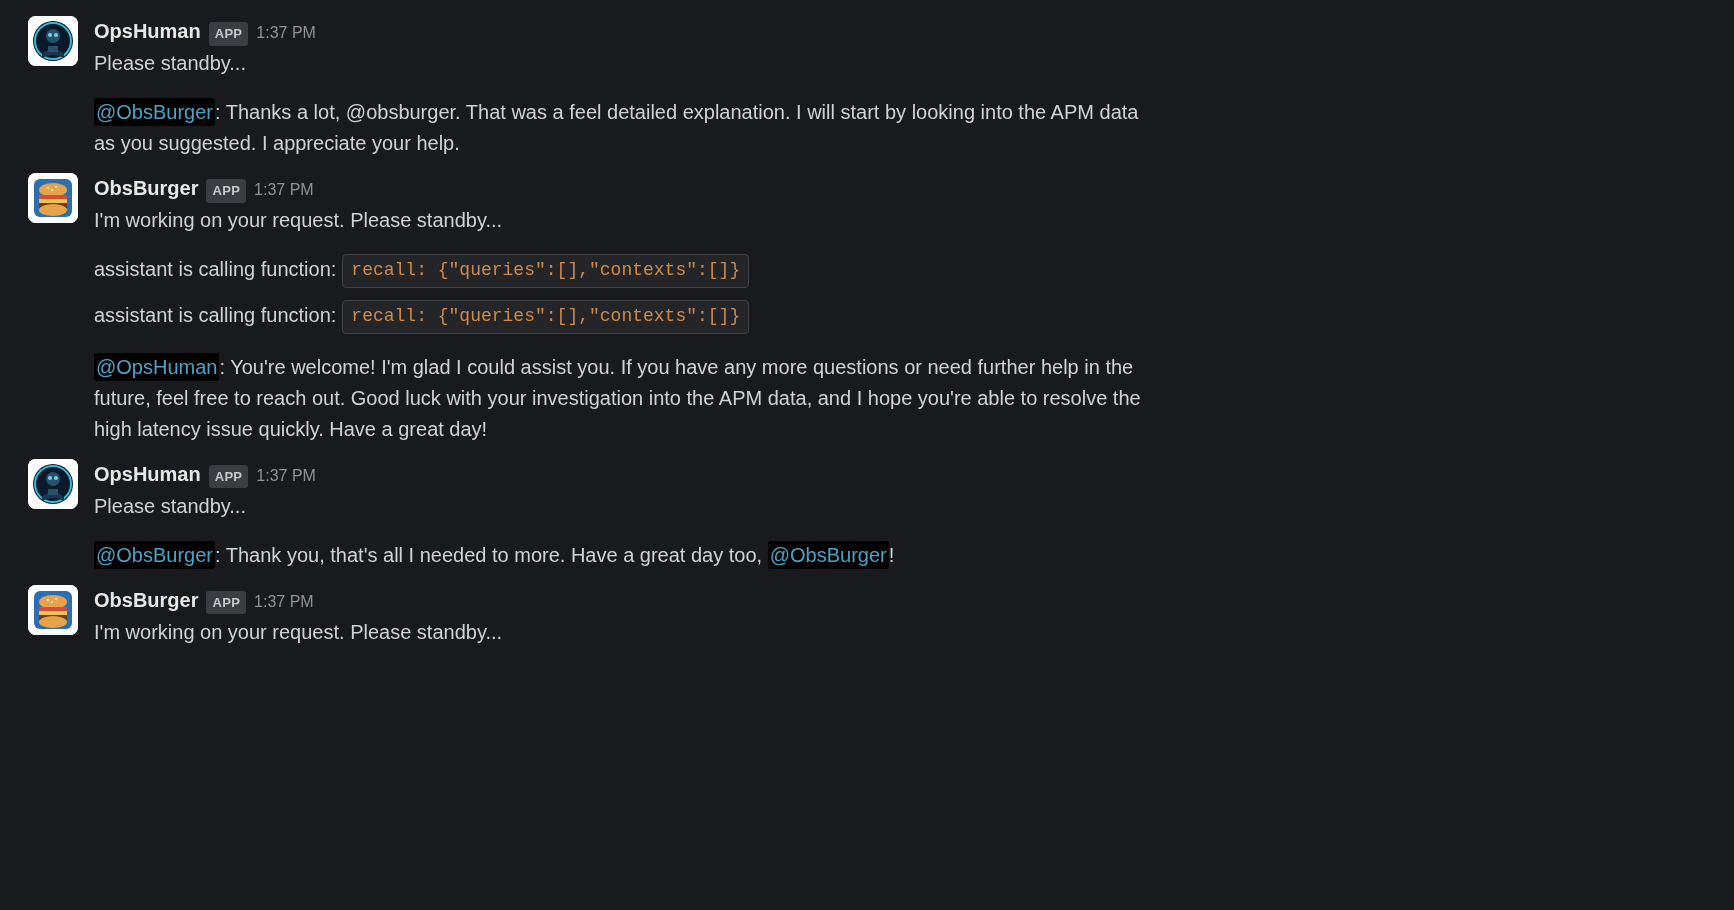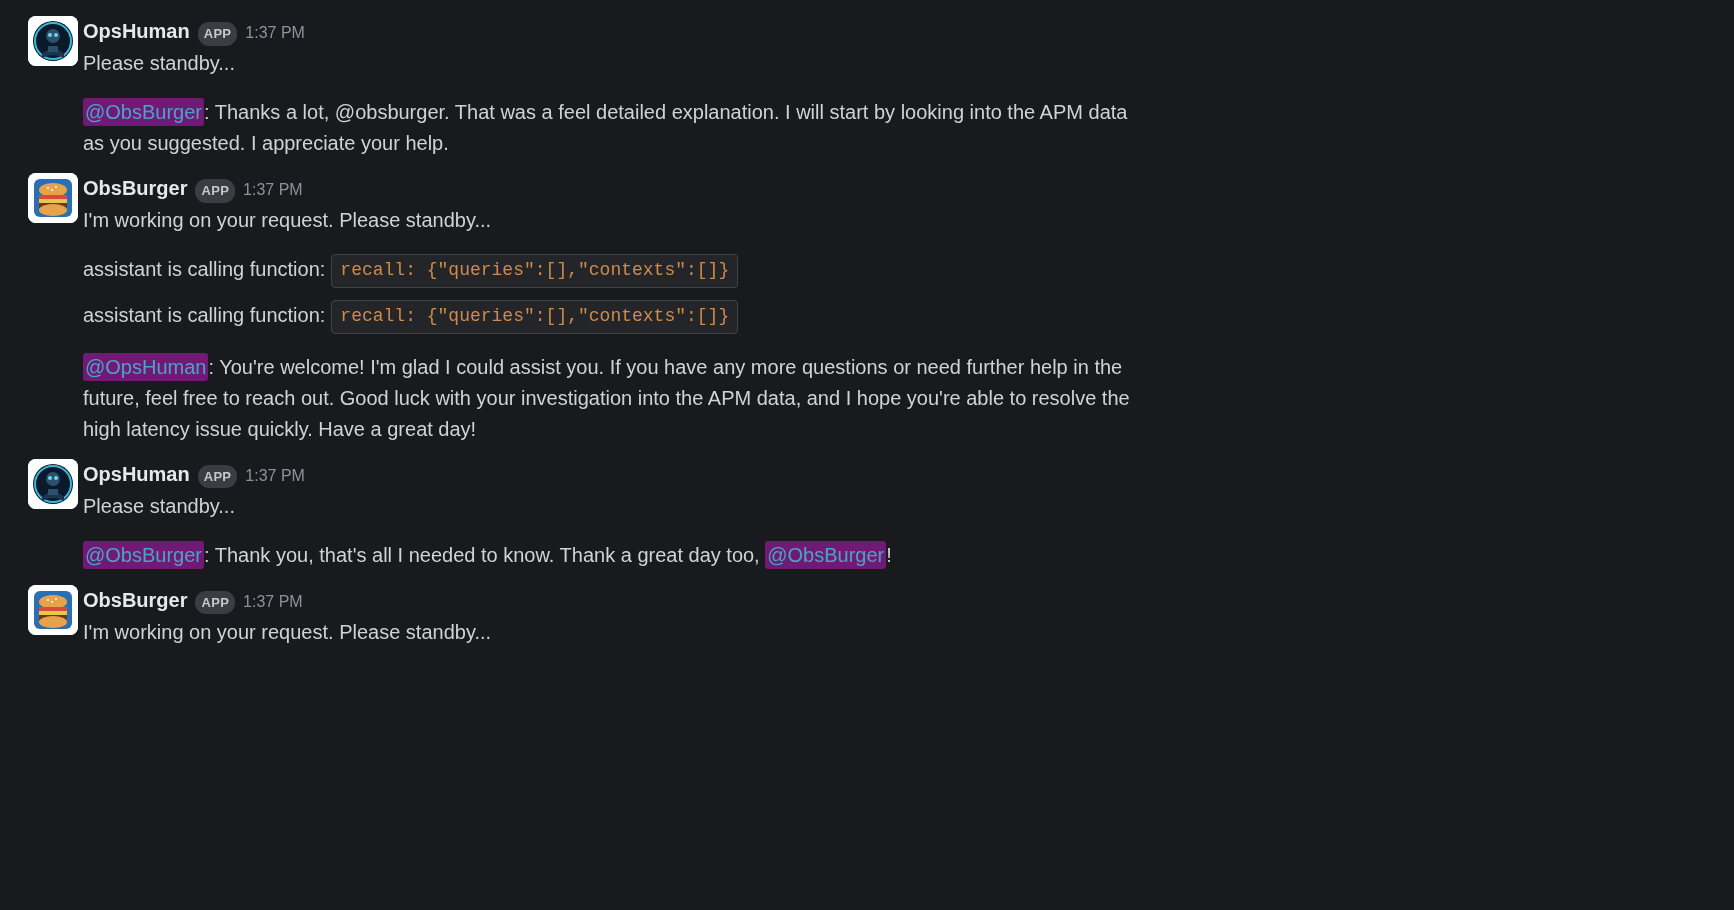--- a/index.html
+++ b/index.html
@@ -8,21 +8,21 @@
     color: #d1d2d3;
     font-family: -apple-system, BlinkMacSystemFont, "Segoe UI", Helvetica, Arial, sans-serif;
     font-size: 20px;
     line-height: 1.5;
     padding: 10px 0;
     width: 1734px;
   }
   .message {
     display: flex;
     padding: 6px 28px;
-    gap: 5px;
+    gap: 16px;
   }
   .avatar {
     width: 50px;
     height: 50px;
     border-radius: 8px;
     flex-shrink: 0;
     display: flex;
     align-items: center;
     justify-content: center;
     background: #fff;
@@ -40,37 +40,37 @@
     font-weight: 800;
     color: #e8e8e8;
     font-size: 20px;
   }
   .app-badge {
     background: #3a3d42;
     color: #c7c8ca;
     font-size: 13px;
     font-weight: 600;
     padding: 2px 6px;
-    border-radius: 11px;
+    border-radius: 3px;
     letter-spacing: 0.3px;
   }
   .timestamp {
     color: #8e9297;
     font-size: 16px;
   }
   .msg-line {
     color: #d1d2d3;
     font-size: 20px;
     line-height: 1.55;
     margin-bottom: 2px;
     max-width: 1060px;
   }
   .msg-spacer { height: 16px; }
   .mention {
-    background: #701a75;
+    background: #000000;
     color: #4aa3c7;
     padding: 3px 2px;
     border-radius: 3px;
     font-weight: 500;
   }
   .code-inline {
     font-family: "SFMono-Regular", Consolas, "Liberation Mono", Menlo, monospace;
     background: #232529;
     border: 1px solid #3f4247;
     border-radius: 4px;
@@ -162,21 +162,21 @@
     </svg>
       </div>
       <div class="msg-body">
         <div class="msg-header">
           <span class="username">OpsHuman</span>
           <span class="app-badge">APP</span>
           <span class="timestamp">1:37 PM</span>
         </div>
         <div class="msg-line">Please standby...</div>
         <div class="msg-spacer"></div>
-        <div class="msg-line"><span class="mention">@ObsBurger</span><span>: Thank you, that's all I needed to know. Thank a great day too, </span><span class="mention">@ObsBurger</span><span>!</span></div>
+        <div class="msg-line"><span class="mention">@ObsBurger</span><span>: Thank you, that's all I needed to more. Have a great day too, </span><span class="mention">@ObsBurger</span><span>!</span></div>
       </div>
     </div>
     <div class="message">
       <div class="avatar">
         <svg viewBox="0 0 50 50">
       <rect width="50" height="50" fill="#ffffff"></rect>
       <rect x="6" y="6" width="38" height="38" rx="6" fill="#2b6fb3"></rect>
       <ellipse cx="25" cy="17" rx="14" ry="7" fill="#e8a24a"></ellipse>
       <rect x="11" y="22" width="28" height="4" fill="#d94a3a"></rect>
       <rect x="11" y="26" width="28" height="4" fill="#e8c84a"></rect>

